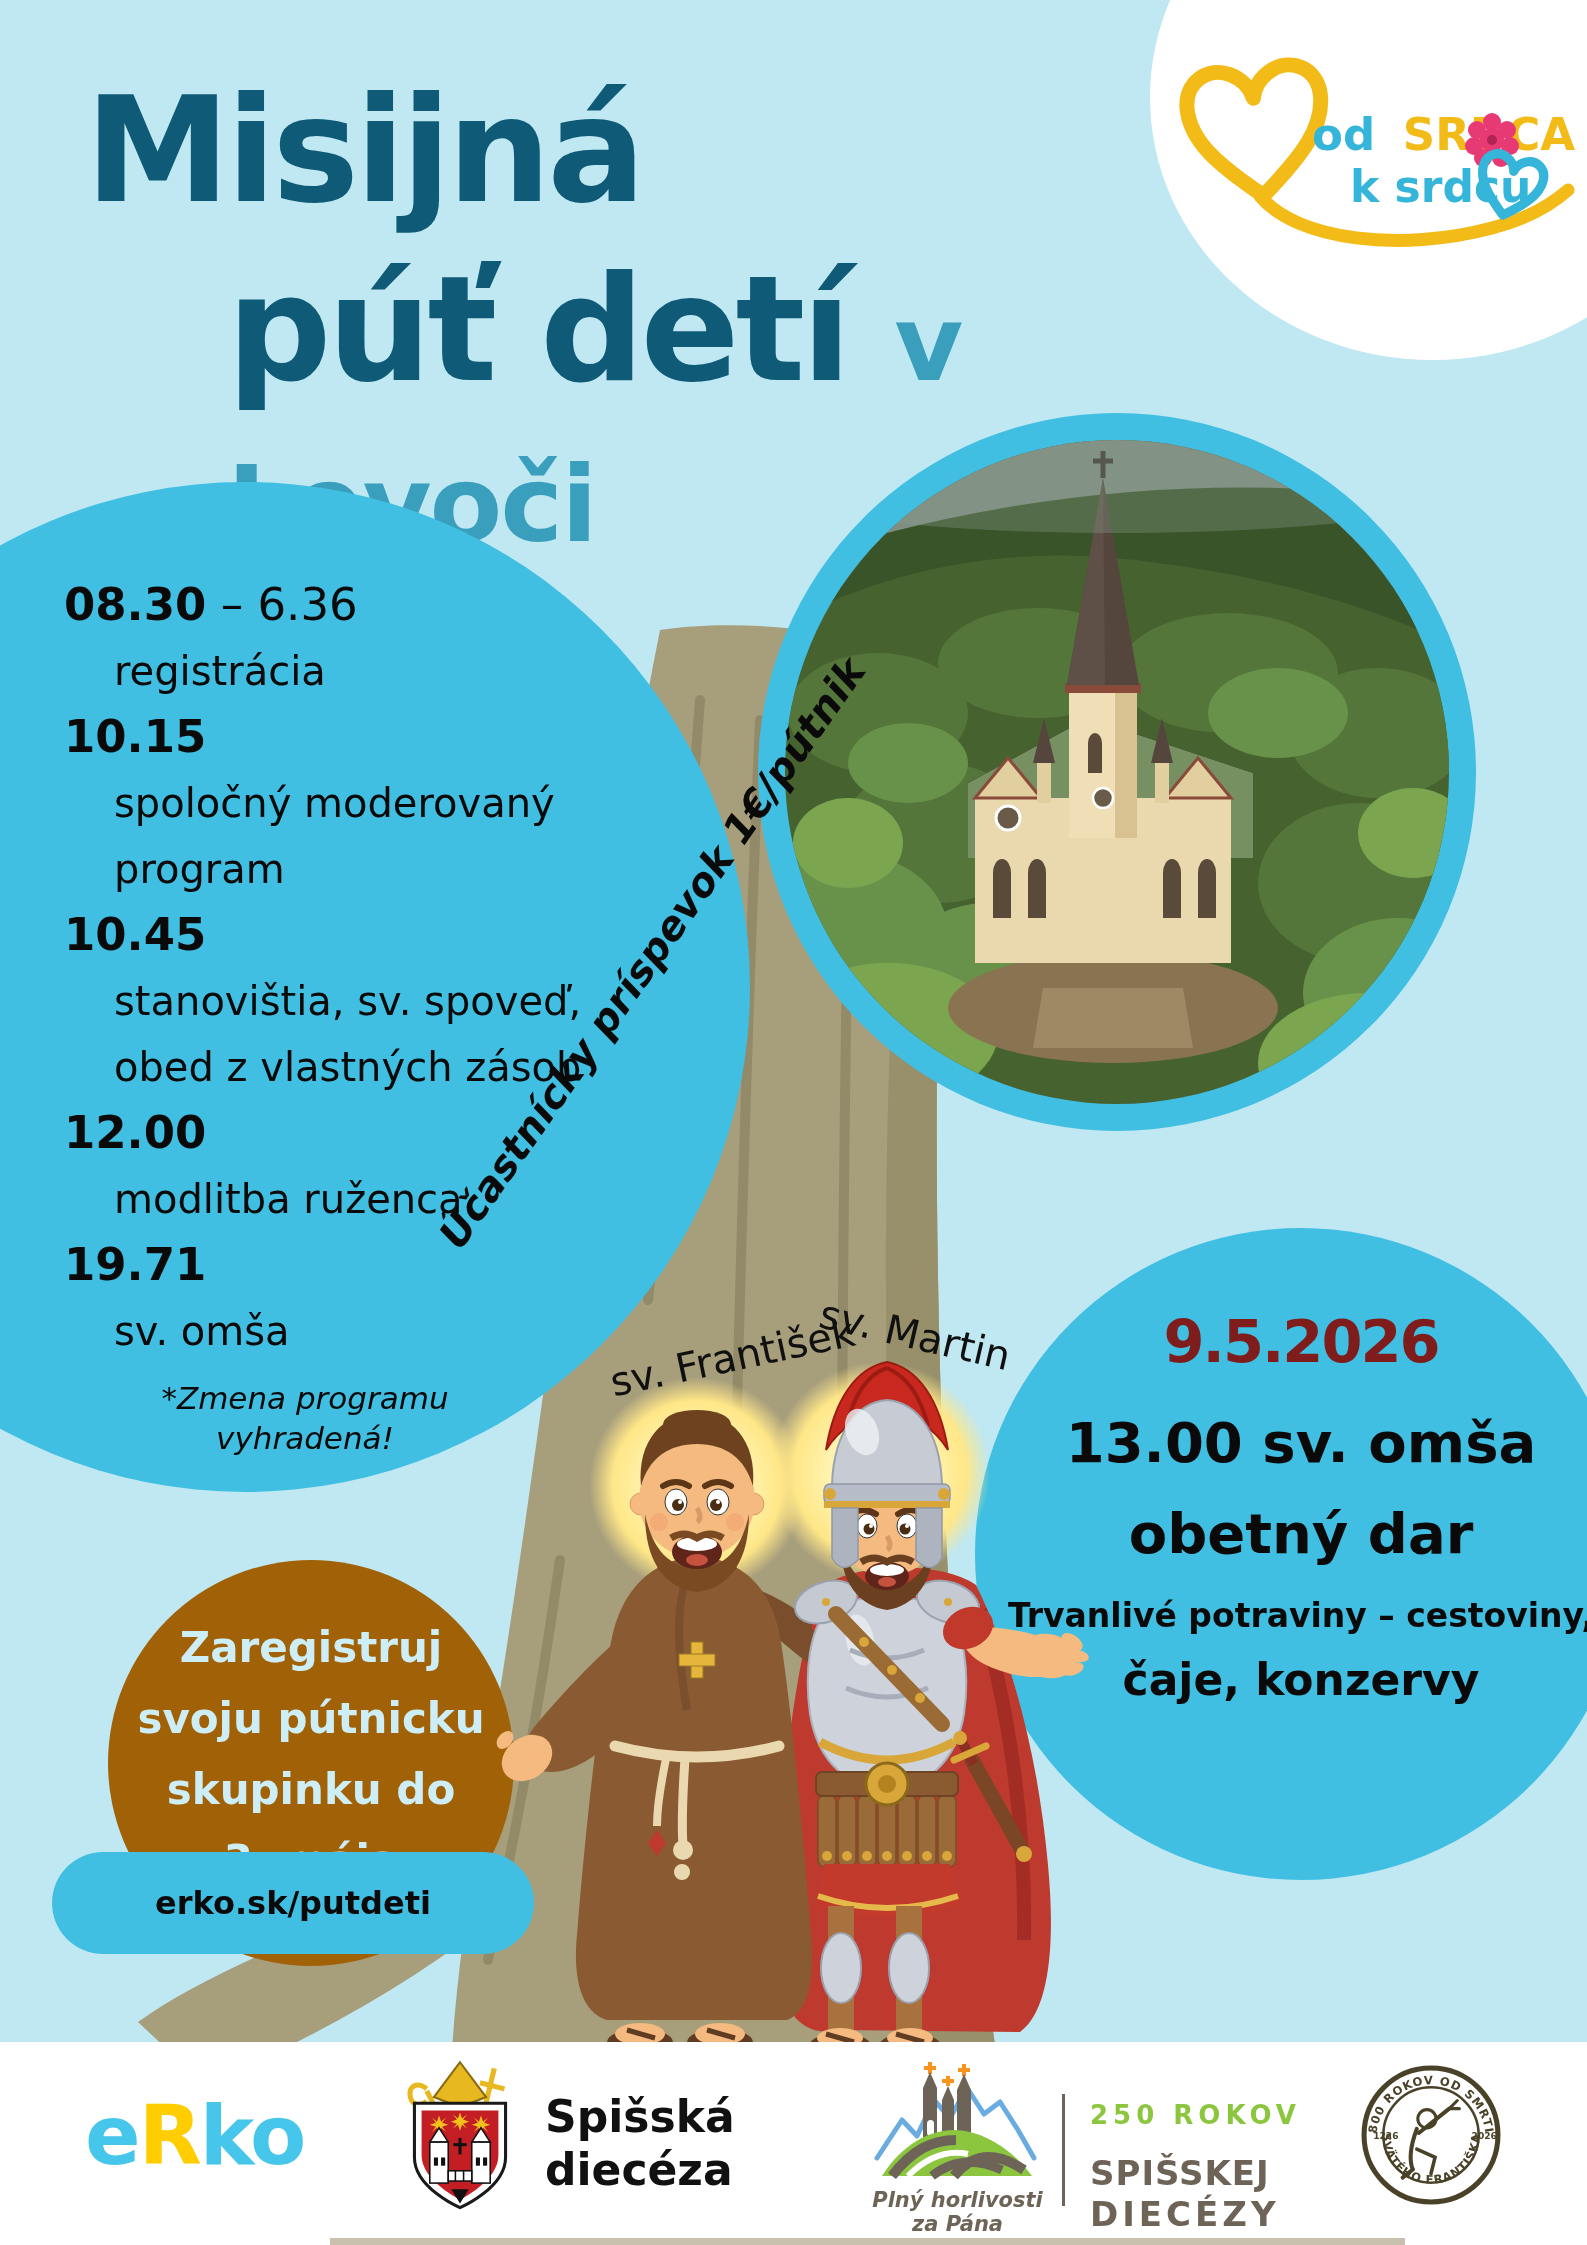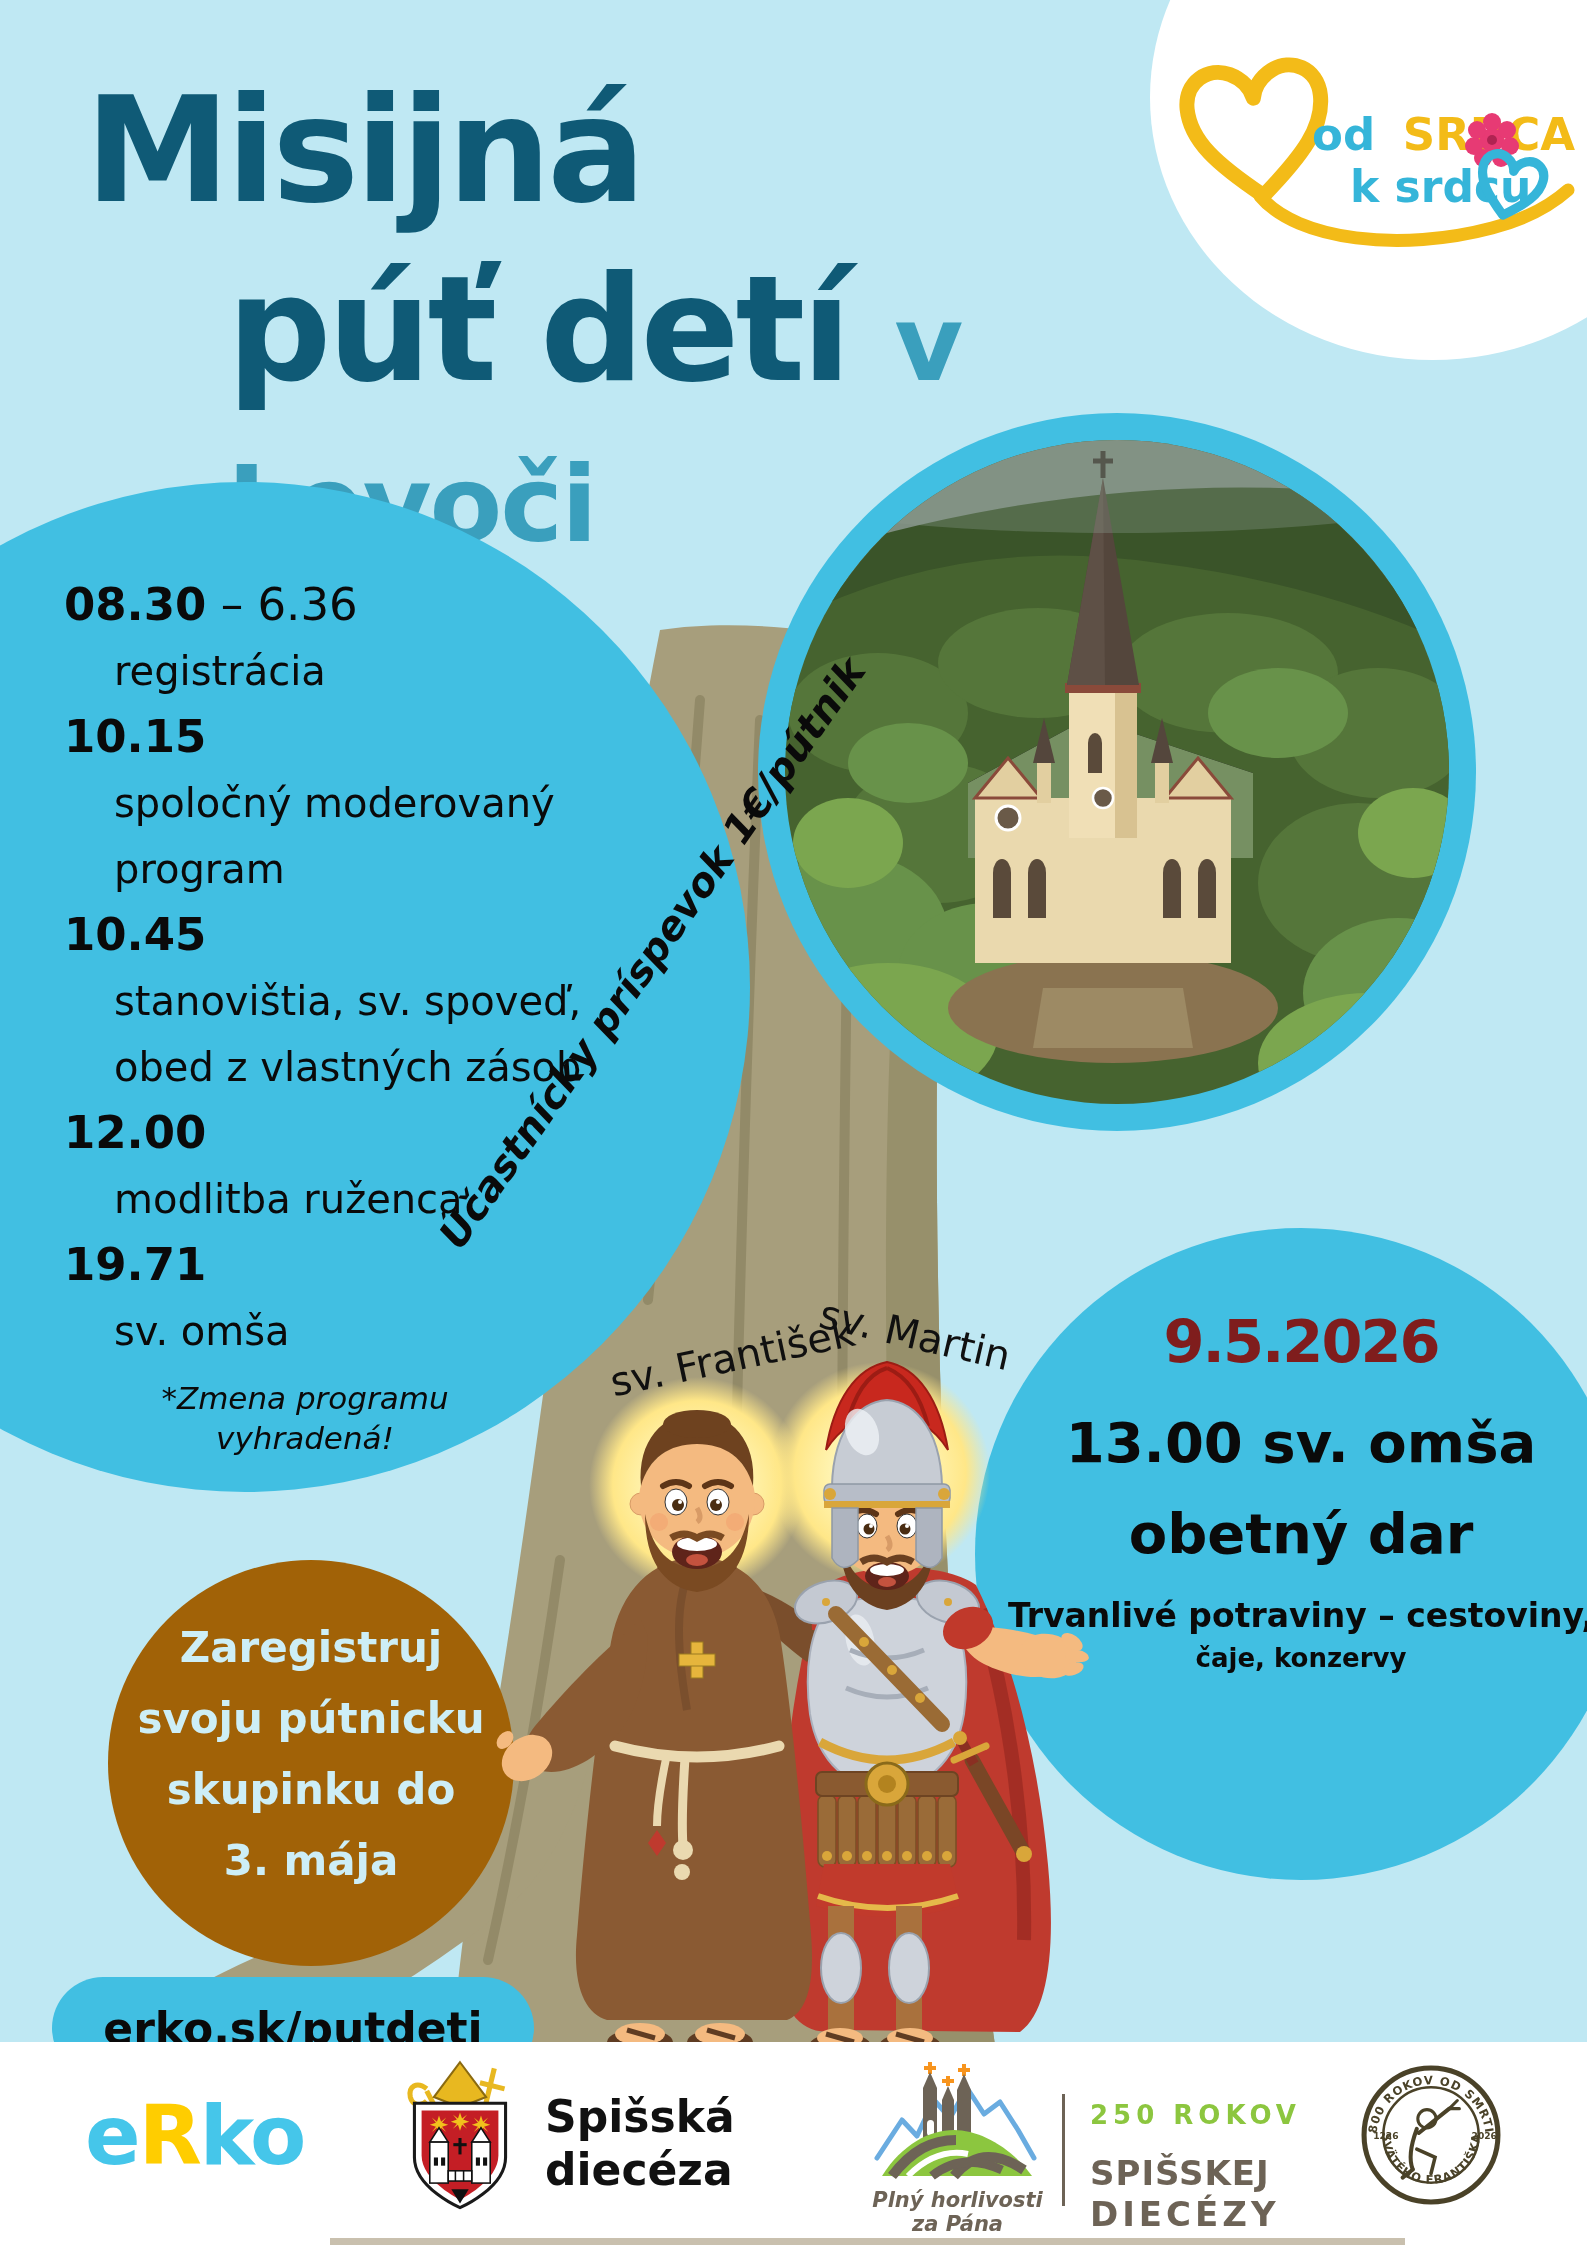--- a/index.html
+++ b/index.html
@@ -41,38 +41,38 @@
   
   .church-svg{left:758px;top:413px;width:718px;height:718px;}
 
   
   .date-circle{left:975px;top:1228px;width:652px;height:652px;border-radius:50%;background:#41bfe2;
                display:flex;flex-direction:column;align-items:center;text-align:center;}
   .ev-date{margin-top:79px;font-size:59px;font-weight:800;letter-spacing:-2px;color:#7f1d1d;}
   .ev-mass{margin-top:34px;font-size:56px;font-weight:700;color:#0a0a0a;}
   .ev-gift{margin-top:26px;font-size:56px;font-weight:700;color:#0a0a0a;}
   .ev-d1{margin-top:30px;font-size:33px;font-weight:700;color:#0a0a0a;width:600px;}
-  .ev-d2{margin-top:8px;font-size:26px;font-weight:700;color:#0a0a0a;}
+  .ev-d2{margin-top:19px;font-size:44px;font-weight:700;color:#0a0a0a;}
 
   
   .reg-circle{left:108px;top:1560px;width:406px;height:406px;border-radius:50%;background:#a16207;
               display:flex;flex-direction:column;align-items:center;text-align:center;}
   .reg-line{font-size:42px;font-weight:700;color:#cdeef6;line-height:71px;}
   .reg-circle .reg-line:first-child{margin-top:52px;}
 
   
   .saints-svg{left:380px;top:1290px;width:740px;height:780px;}
   .saint-label{font-size:40px;font-weight:500;color:#101010;white-space:nowrap;}
   .label-frantisek{left:608px;top:1334px;transform:rotate(-12deg);}
   .label-martin{left:818px;top:1312px;transform:rotate(13deg);}
 
   
-  .pill{left:52px;top:1977px;width:482px;height:102px;border-radius:999px;background:#41bfe2;
+  .pill{left:52px;top:1852px;width:482px;height:102px;border-radius:999px;background:#41bfe2;
         display:flex;align-items:center;justify-content:center;
-        font-size:44px;font-weight:700;color:#0a0a0a;}
+        font-size:32px;font-weight:700;color:#0a0a0a;}
 
   
   .footer{left:0;top:2042px;width:1587px;height:203px;background:#ffffff;}
   .erko{left:85px;top:2088px;font-size:82px;font-weight:700;letter-spacing:-2px;}
   .erko .e,.erko .ko{color:#45c6ea;}
   .erko .r{color:#ffcd00;}
   .arms-svg{left:396px;top:2058px;width:128px;height:158px;}
   .diocese{left:545px;top:2090px;font-size:44px;font-weight:700;color:#111;line-height:53px;}
   .logo250-svg{left:872px;top:2058px;width:170px;height:128px;}
   .tagline{left:860px;top:2188px;width:195px;text-align:center;

